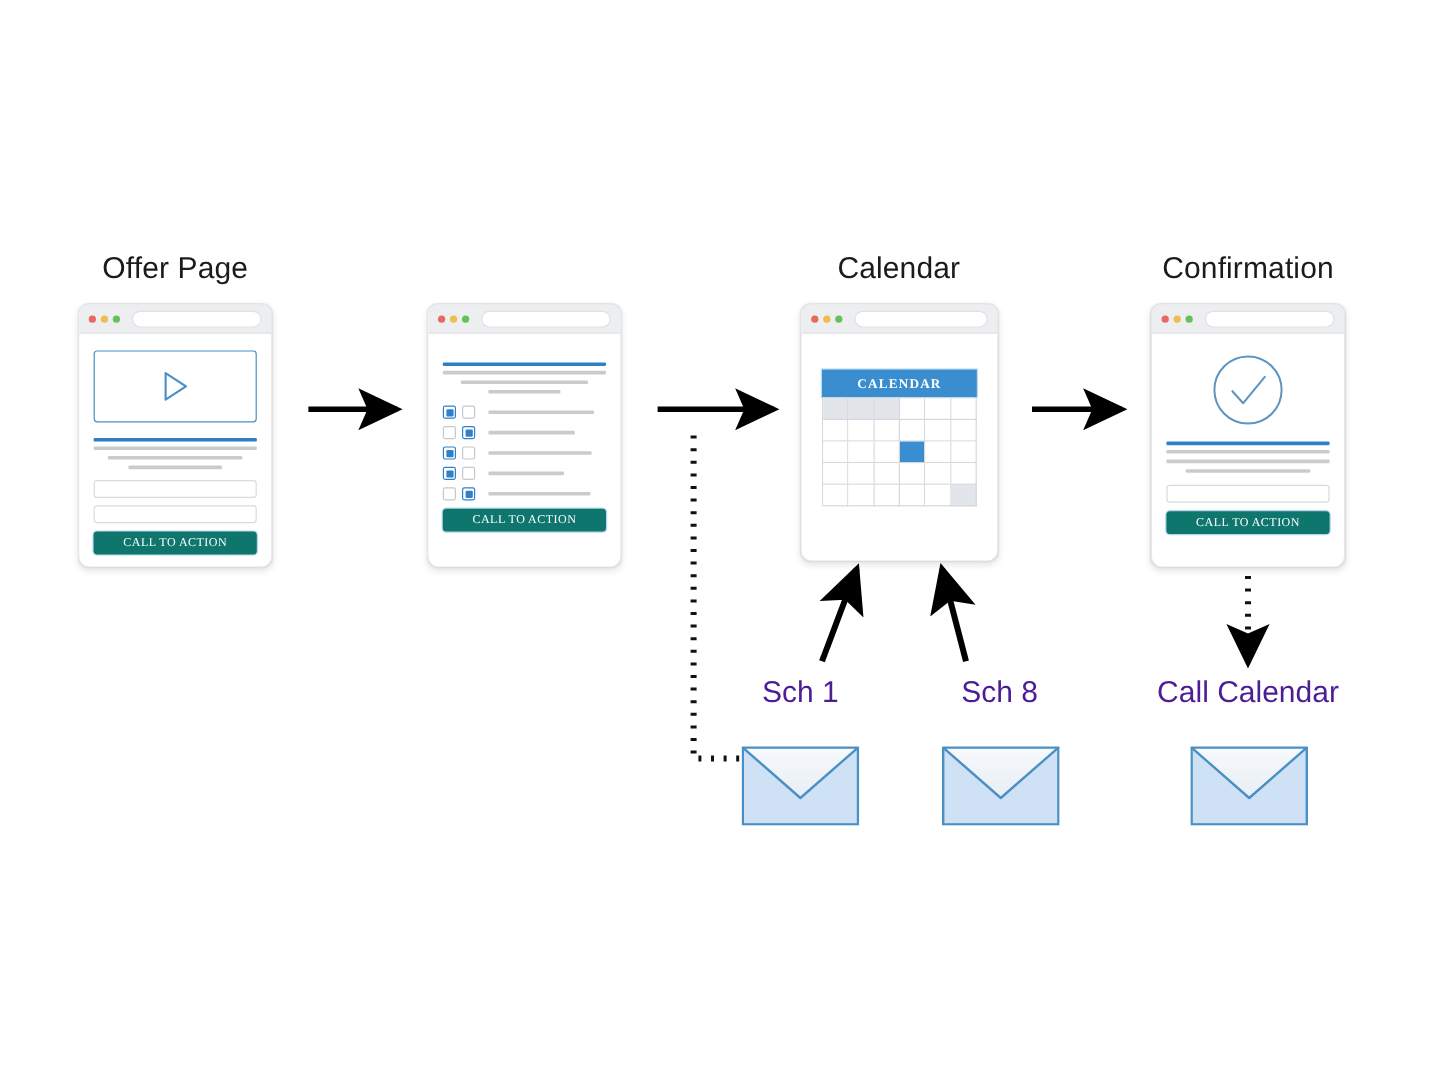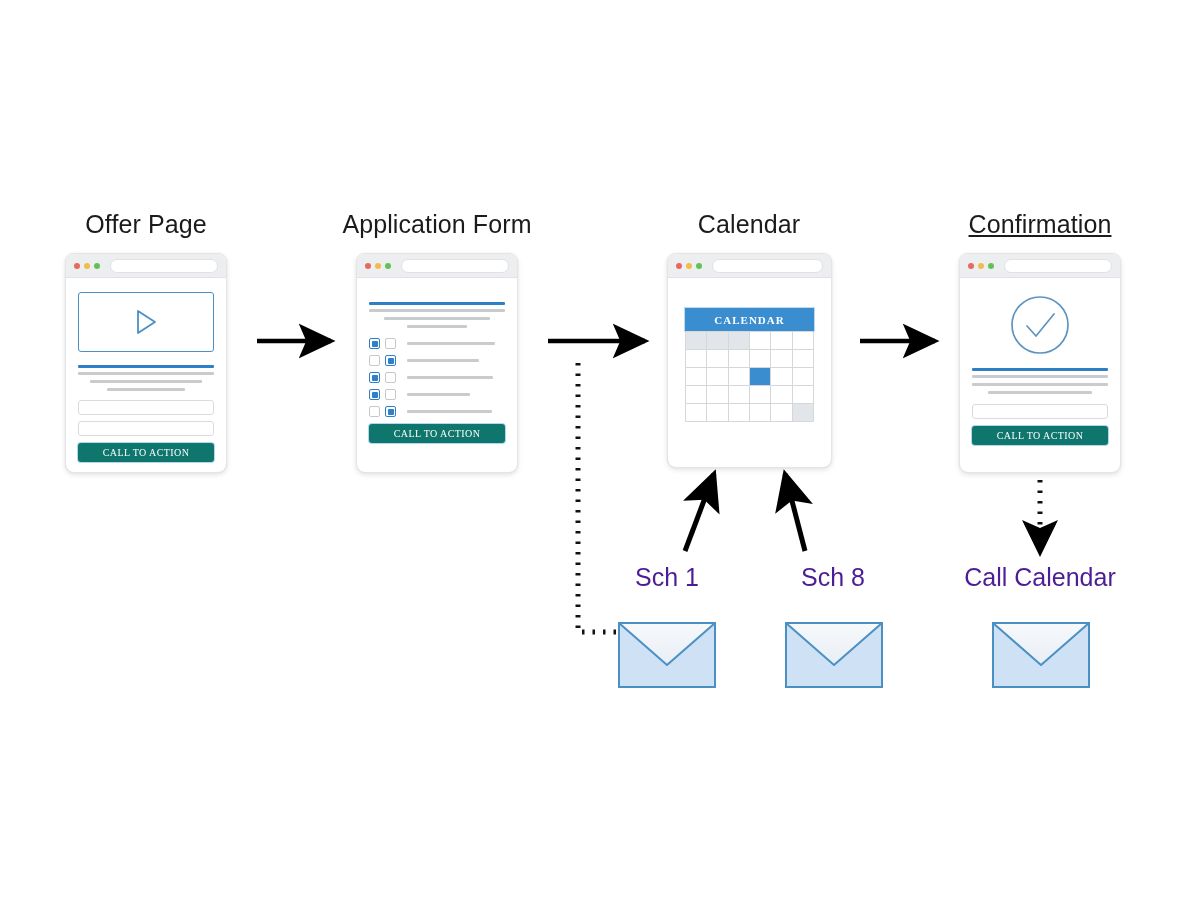--- a/index.html
+++ b/index.html
@@ -201,23 +201,22 @@
     white-space: nowrap;
     transform: translateX(-50%);
   }
 </style>
 </head>
 <body>
 
 <div id="stage">
 
   <div class="step-title" style="left:146px; top:210px;">Offer Page</div>
-  <div class="step-title" style="left:437px; top:210px;">Application Form</div>
   <div class="step-title" style="left:749px; top:210px;">Calendar</div>
-  <div class="step-title" style="left:1040px; top:210px;text-decoration:underline;">Confirmation</div>
+  <div class="step-title" style="left:1040px; top:210px;">Confirmation</div>
 
   <div class="card" style="left:65px; top:253px; width:162px; height:220px;">
     <div class="titlebar">
       <span class="dot r"></span>
       <span class="dot y"></span>
       <span class="dot g"></span>
       <span class="urlbar"></span>
     </div>
     <div class="cardbody">
       <div class="videobox">

